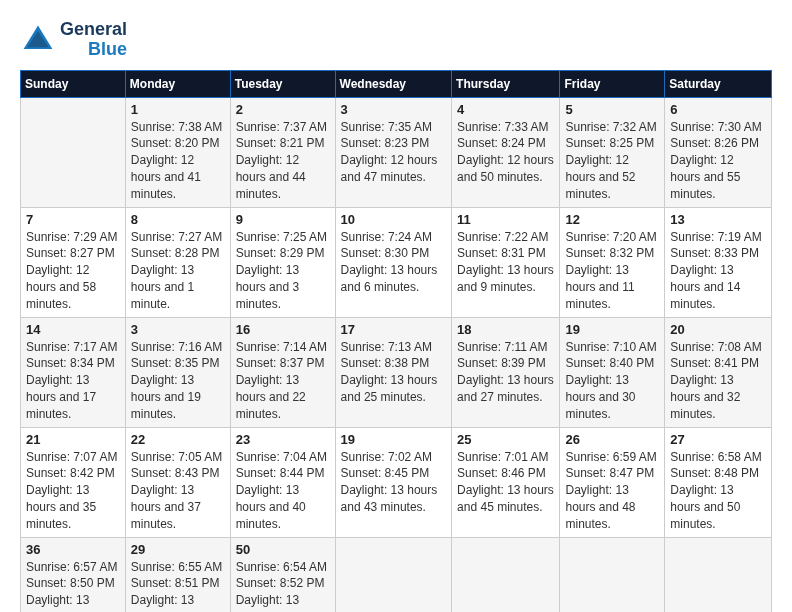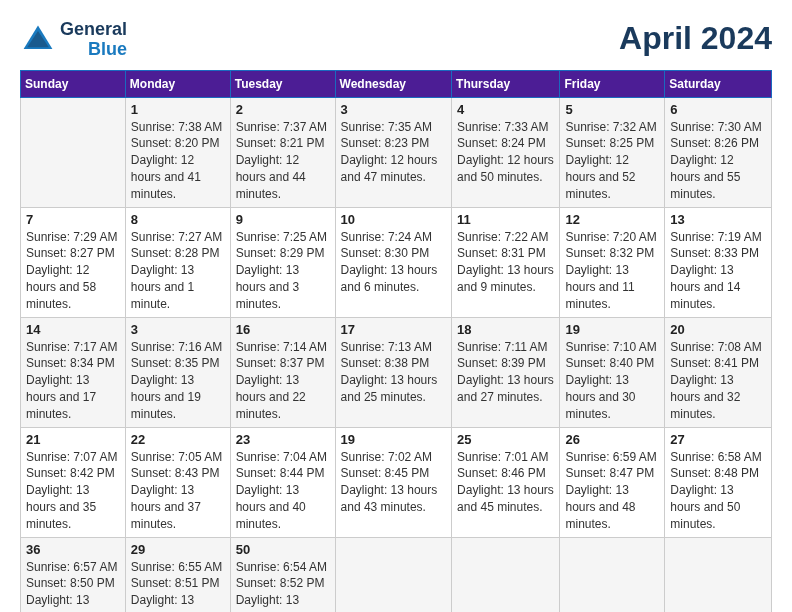--- a/index.html
+++ b/index.html
@@ -46,21 +46,21 @@
     .location {
       font-size: 14px;
       color: #444;
     }
     table {
       width: 100%;
       border-collapse: collapse;
       font-size: 11px;
     }
     thead tr {
-      background: #4c1d95;
+      background: #0f172a;
       color: #fff;
     }
     thead th {
       padding: 6px 4px;
       text-align: left;
       font-size: 12px;
       font-weight: bold;
       border: 1px solid #1a6abf;
     }
     tbody tr {
@@ -99,21 +99,20 @@
     <svg class="logo-icon" viewBox="0 0 40 40">
       <polygon points="20,4 36,30 4,30" fill="#1a7abf"></polygon>
       <polygon points="20,10 32,28 8,28" fill="#1a3a5c" opacity="0.5"></polygon>
     </svg>
     <div class="logo-text">
       <div>General</div>
       <div><span style="color:#1a7abf">Blue</span></div>
     </div>
   </div>
   <div class="title-block">
-    <div class="month-title">April 2024</div>
   </div>
 </div>
 
 <table>
   <thead>
     <tr id="header-row">
         <th>Sunday</th>
         <th>Monday</th>
         <th>Tuesday</th>
         <th>Wednesday</th>

